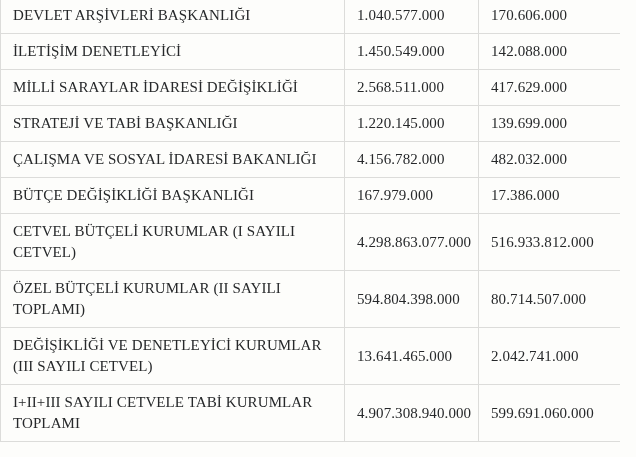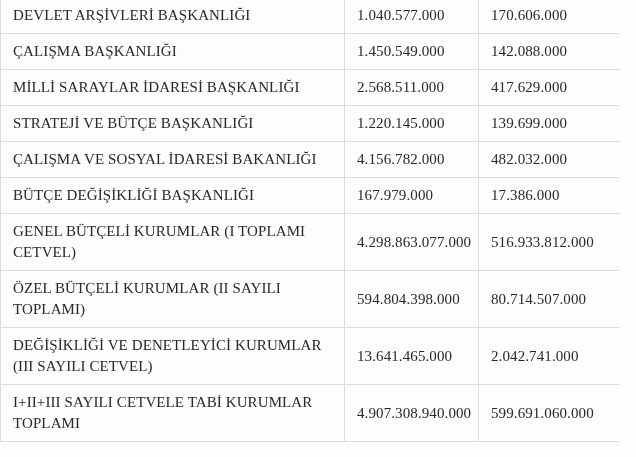--- a/index.html
+++ b/index.html
@@ -52,46 +52,46 @@
         <col class="c2">
         <col class="c3">
     </colgroup>
     <tbody>
       <tr>
         <td>DEVLET ARŞİVLERİ BAŞKANLIĞI</td>
         <td>1.040.577.000</td>
         <td>170.606.000</td>
       </tr>
       <tr>
-        <td>ÇALIŞMA BAŞKANLIĞI</td>
+        <td>İLETİŞİM DENETLEYİCİ</td>
         <td>1.450.549.000</td>
         <td>142.088.000</td>
       </tr>
       <tr>
-        <td>MİLLİ SARAYLAR İDARESİ BAŞKANLIĞI</td>
+        <td>MİLLİ SARAYLAR İDARESİ DEĞİŞİKLİĞİ</td>
         <td>2.568.511.000</td>
         <td>417.629.000</td>
       </tr>
       <tr>
-        <td>STRATEJİ VE BÜTÇE BAŞKANLIĞI</td>
+        <td>STRATEJİ VE TABİ BAŞKANLIĞI</td>
         <td>1.220.145.000</td>
         <td>139.699.000</td>
       </tr>
       <tr>
         <td>ÇALIŞMA VE SOSYAL İDARESİ BAKANLIĞI</td>
         <td>4.156.782.000</td>
         <td>482.032.000</td>
       </tr>
       <tr>
         <td>BÜTÇE DEĞİŞİKLİĞİ BAŞKANLIĞI</td>
         <td>167.979.000</td>
         <td>17.386.000</td>
       </tr>
       <tr>
-        <td>GENEL BÜTÇELİ KURUMLAR (I TOPLAMI CETVEL)</td>
+        <td>CETVEL BÜTÇELİ KURUMLAR (I SAYILI CETVEL)</td>
         <td>4.298.863.077.000</td>
         <td>516.933.812.000</td>
       </tr>
       <tr>
         <td>ÖZEL BÜTÇELİ KURUMLAR (II SAYILI TOPLAMI)</td>
         <td>594.804.398.000</td>
         <td>80.714.507.000</td>
       </tr>
       <tr>
         <td>DEĞİŞİKLİĞİ VE DENETLEYİCİ KURUMLAR (III SAYILI CETVEL)</td>

